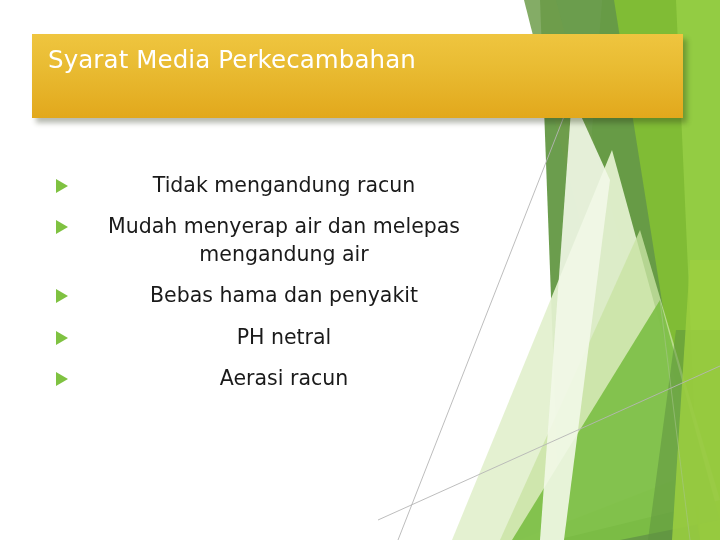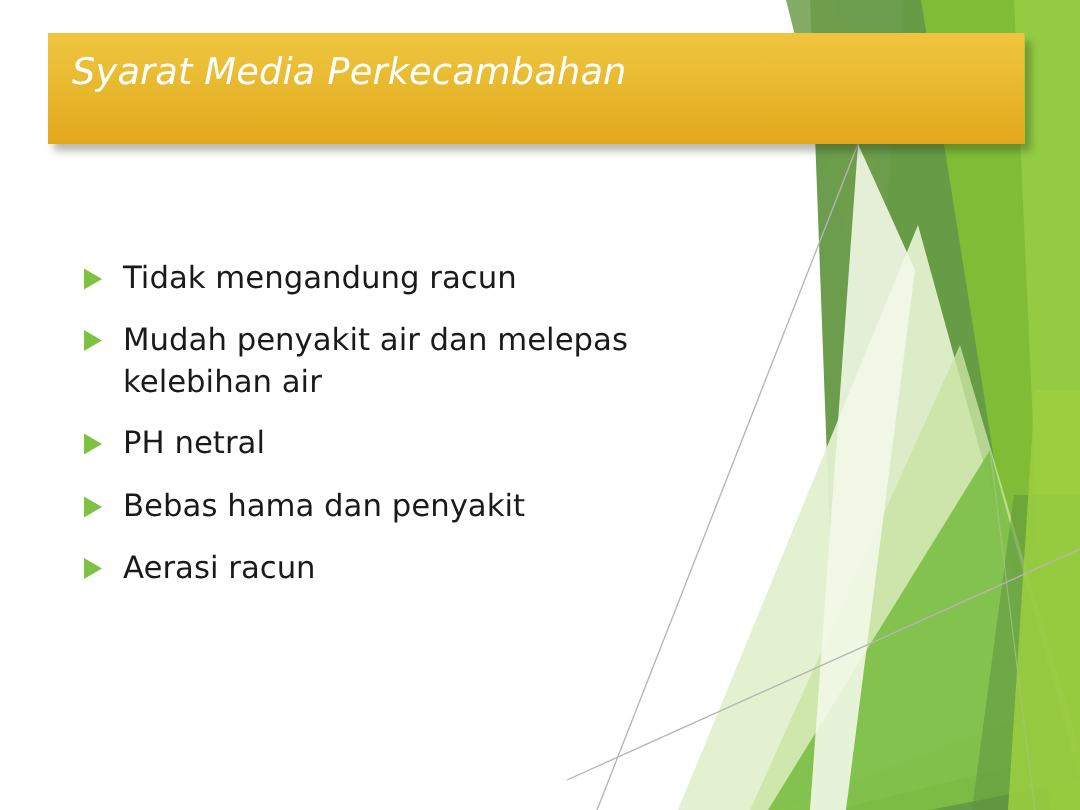--- a/index.html
+++ b/index.html
@@ -22,27 +22,26 @@
     top: 0; left: 0;
     width: 720px;
     height: 540px;
     pointer-events: none;
   }
 
   
   #title-bar {
     position: absolute;
     left: 32px;
-    top: 22px;
+    top: 34px;
     width: 651px;
-    height: 74px;
+    height: 84px;
     background: linear-gradient(180deg, #efc53f 0%, #e9bc33 38%, #e2a81c 100%);
     box-shadow: 4px 5px 5px rgba(40, 50, 20, 0.33);
     z-index: 5;
-    font-style: italic;
   }
   #title-text {
     position: absolute;
     left: 16px;
     top: 11px;
     font-size: 24.5px;
     color: #ffffff;
     letter-spacing: 0.1px;
     white-space: nowrap;
     font-family: "DejaVu Sans", sans-serif;
@@ -53,20 +52,21 @@
     position: absolute;
     left: 56px;
     top: 172px;
     width: 430px;
     z-index: 6;
   }
   .bullet-row {
     display: flex;
     align-items: flex-start;
     margin-bottom: 14px;
+    text-align: center;
   }
   .bullet-marker {
     flex: 0 0 auto;
     width: 0;
     height: 0;
     border-top: 7px solid transparent;
     border-bottom: 7px solid transparent;
     border-left: 12px solid #7fc241;
     margin-top: 7px;
     margin-right: 14px;
@@ -119,31 +119,31 @@
 
   <div id="bullet-list">
 
     <div class="bullet-row">
       <span class="bullet-marker"></span>
       <span class="bullet-text">Tidak mengandung racun</span>
     </div>
 
     <div class="bullet-row">
       <span class="bullet-marker"></span>
-      <span class="bullet-text">Mudah penyakit air dan melepas kelebihan air</span>
+      <span class="bullet-text">Mudah menyerap air dan melepas mengandung air</span>
+    </div>
+
+    <div class="bullet-row">
+      <span class="bullet-marker"></span>
+      <span class="bullet-text">Bebas hama dan penyakit</span>
     </div>
 
     <div class="bullet-row">
       <span class="bullet-marker"></span>
       <span class="bullet-text">PH netral</span>
-    </div>
-
-    <div class="bullet-row">
-      <span class="bullet-marker"></span>
-      <span class="bullet-text">Bebas hama dan penyakit</span>
     </div>
 
     <div class="bullet-row">
       <span class="bullet-marker"></span>
       <span class="bullet-text">Aerasi racun</span>
     </div>
 
   </div>
 
 </div>

